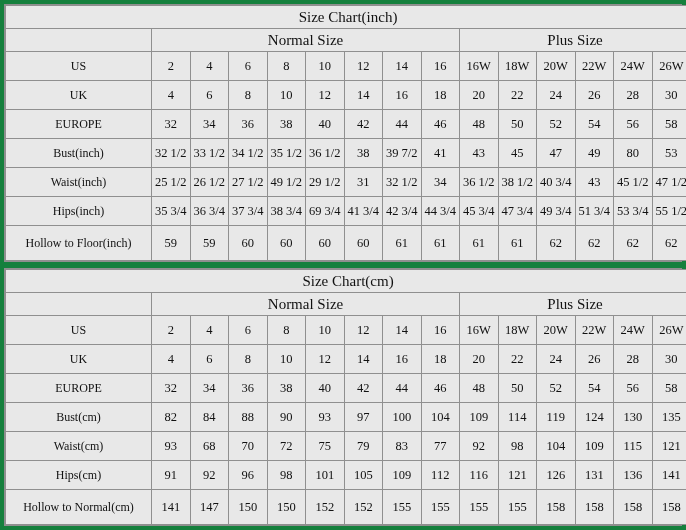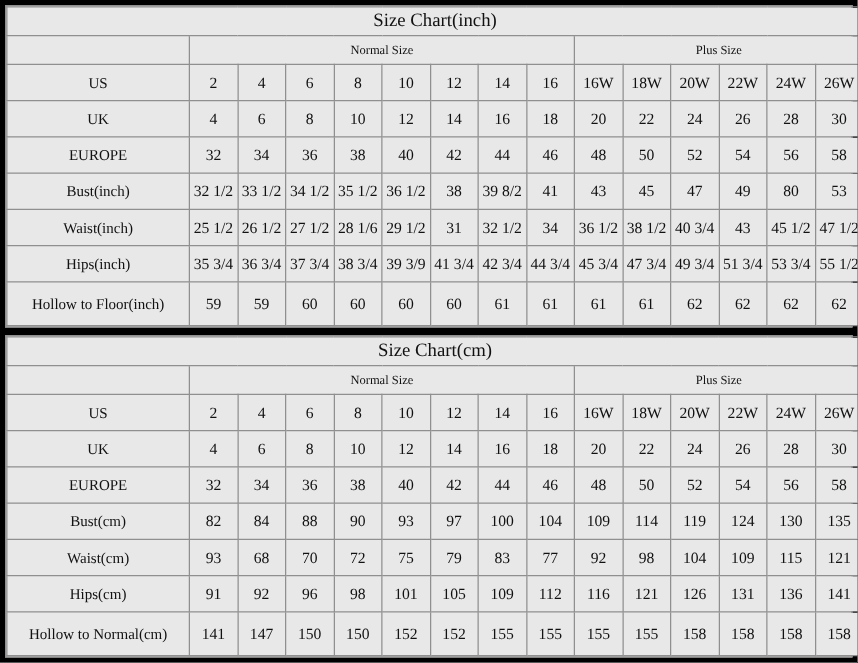--- a/index.html
+++ b/index.html
@@ -5,21 +5,21 @@
   html, body {
     margin: 0;
     padding: 0;
     background: #9b9b9b;
     font-family: "Liberation Serif", serif;
   }
   .page {
     width: 686px;
     height: 530px;
     position: relative;
-    background: #000000;
+    background: #15803d;
     box-sizing: border-box;
     padding: 4px 4px;
     display: flex;
     flex-direction: column;
     gap: 6px;
     justify-content: center;
   }
   .chart-block {
     background: #e8e8e8;
     border: 1px solid #8f8f8f;
@@ -41,21 +41,21 @@
     padding: 0;
     overflow: hidden;
     white-space: nowrap;
   }
   .title-cell {
     font-size: 15px;
     height: 22px;
     background: #ececec;
   }
   .group-cell {
-    font-size: 10px;
+    font-size: 15px;
     height: 22px;
   }
   .rowhead {
     font-size: 12px;
     height: 28px;
     width: 146px;
   }
   .datacell {
     font-size: 12.5px;
     height: 28px;
@@ -154,53 +154,53 @@
           <td class="datacell">58</td>
         </tr>
         <tr>
           <td class="rowhead">Bust(inch)</td>
           <td class="datacell">32 1/2</td>
           <td class="datacell">33 1/2</td>
           <td class="datacell">34 1/2</td>
           <td class="datacell">35 1/2</td>
           <td class="datacell">36 1/2</td>
           <td class="datacell">38</td>
-          <td class="datacell">39 8/2</td>
+          <td class="datacell">39 7/2</td>
           <td class="datacell">41</td>
           <td class="datacell">43</td>
           <td class="datacell">45</td>
           <td class="datacell">47</td>
           <td class="datacell">49</td>
           <td class="datacell">80</td>
           <td class="datacell">53</td>
         </tr>
         <tr>
           <td class="rowhead">Waist(inch)</td>
           <td class="datacell">25 1/2</td>
           <td class="datacell">26 1/2</td>
           <td class="datacell">27 1/2</td>
-          <td class="datacell">28 1/6</td>
+          <td class="datacell">49 1/2</td>
           <td class="datacell">29 1/2</td>
           <td class="datacell">31</td>
           <td class="datacell">32 1/2</td>
           <td class="datacell">34</td>
           <td class="datacell">36 1/2</td>
           <td class="datacell">38 1/2</td>
           <td class="datacell">40 3/4</td>
           <td class="datacell">43</td>
           <td class="datacell">45 1/2</td>
           <td class="datacell">47 1/2</td>
         </tr>
         <tr>
           <td class="rowhead">Hips(inch)</td>
           <td class="datacell">35 3/4</td>
           <td class="datacell">36 3/4</td>
           <td class="datacell">37 3/4</td>
           <td class="datacell">38 3/4</td>
-          <td class="datacell">39 3/9</td>
+          <td class="datacell">69 3/4</td>
           <td class="datacell">41 3/4</td>
           <td class="datacell">42 3/4</td>
           <td class="datacell">44 3/4</td>
           <td class="datacell">45 3/4</td>
           <td class="datacell">47 3/4</td>
           <td class="datacell">49 3/4</td>
           <td class="datacell">51 3/4</td>
           <td class="datacell">53 3/4</td>
           <td class="datacell">55 1/2</td>
         </tr>

